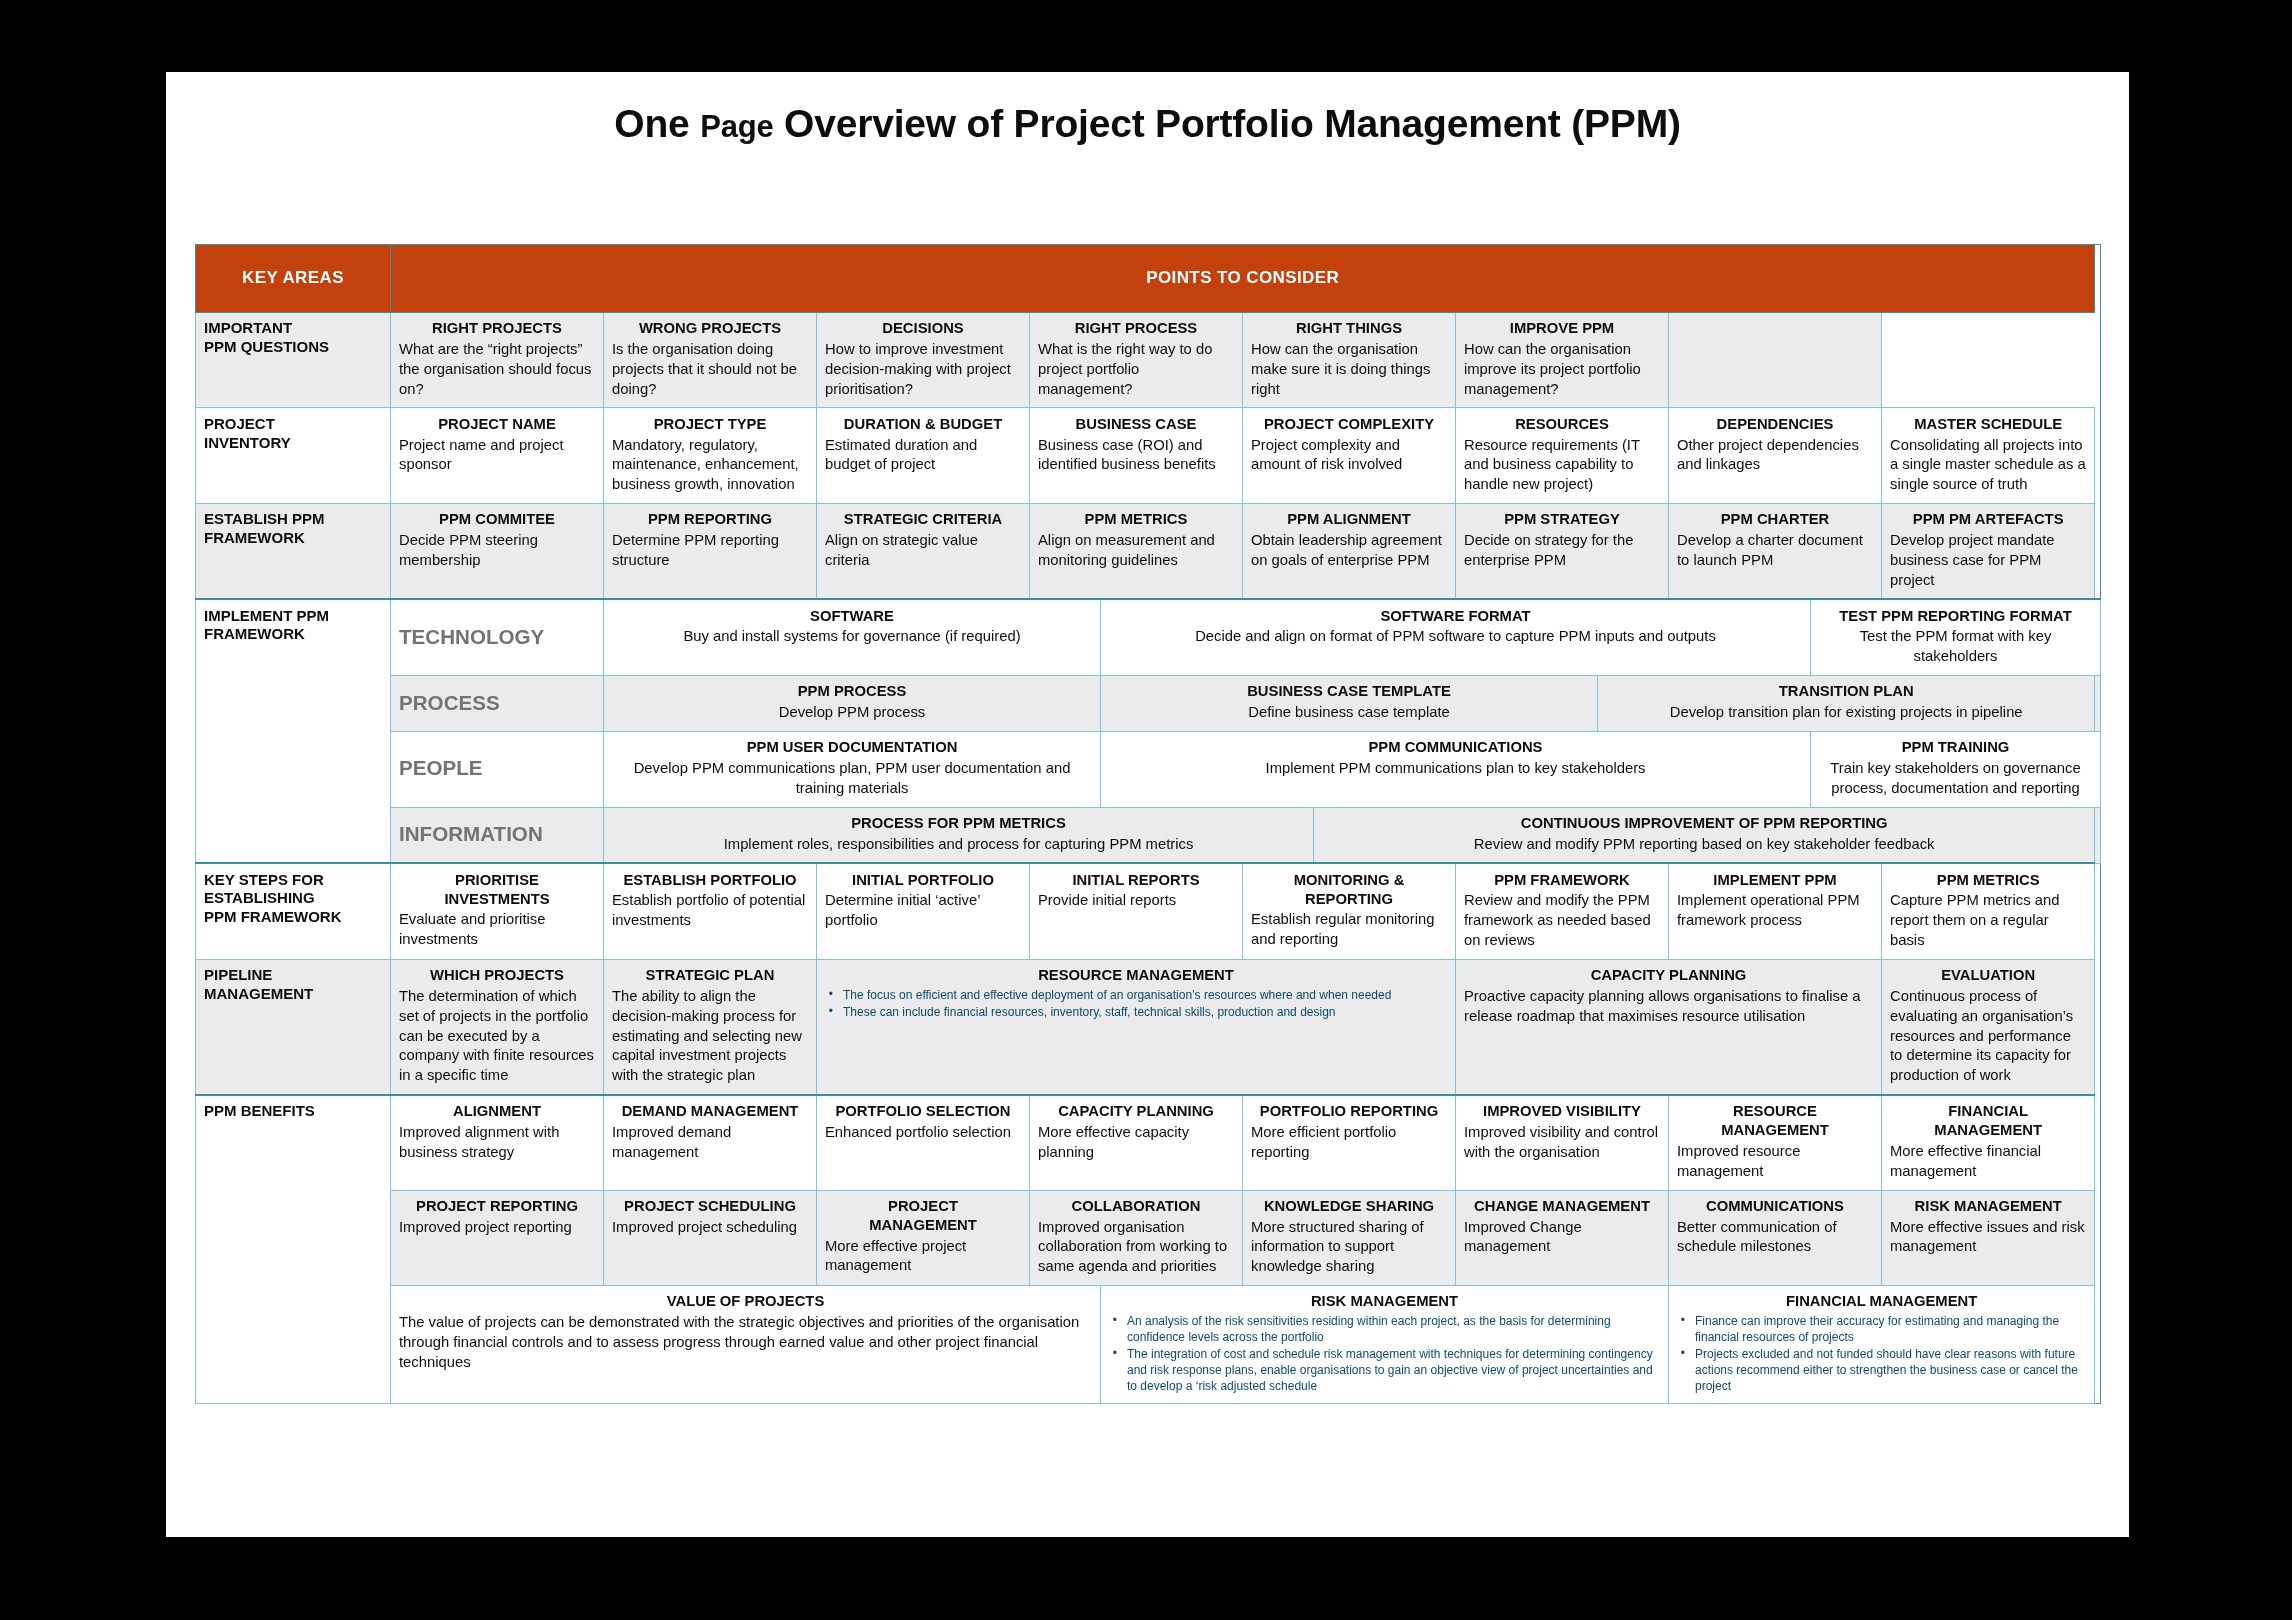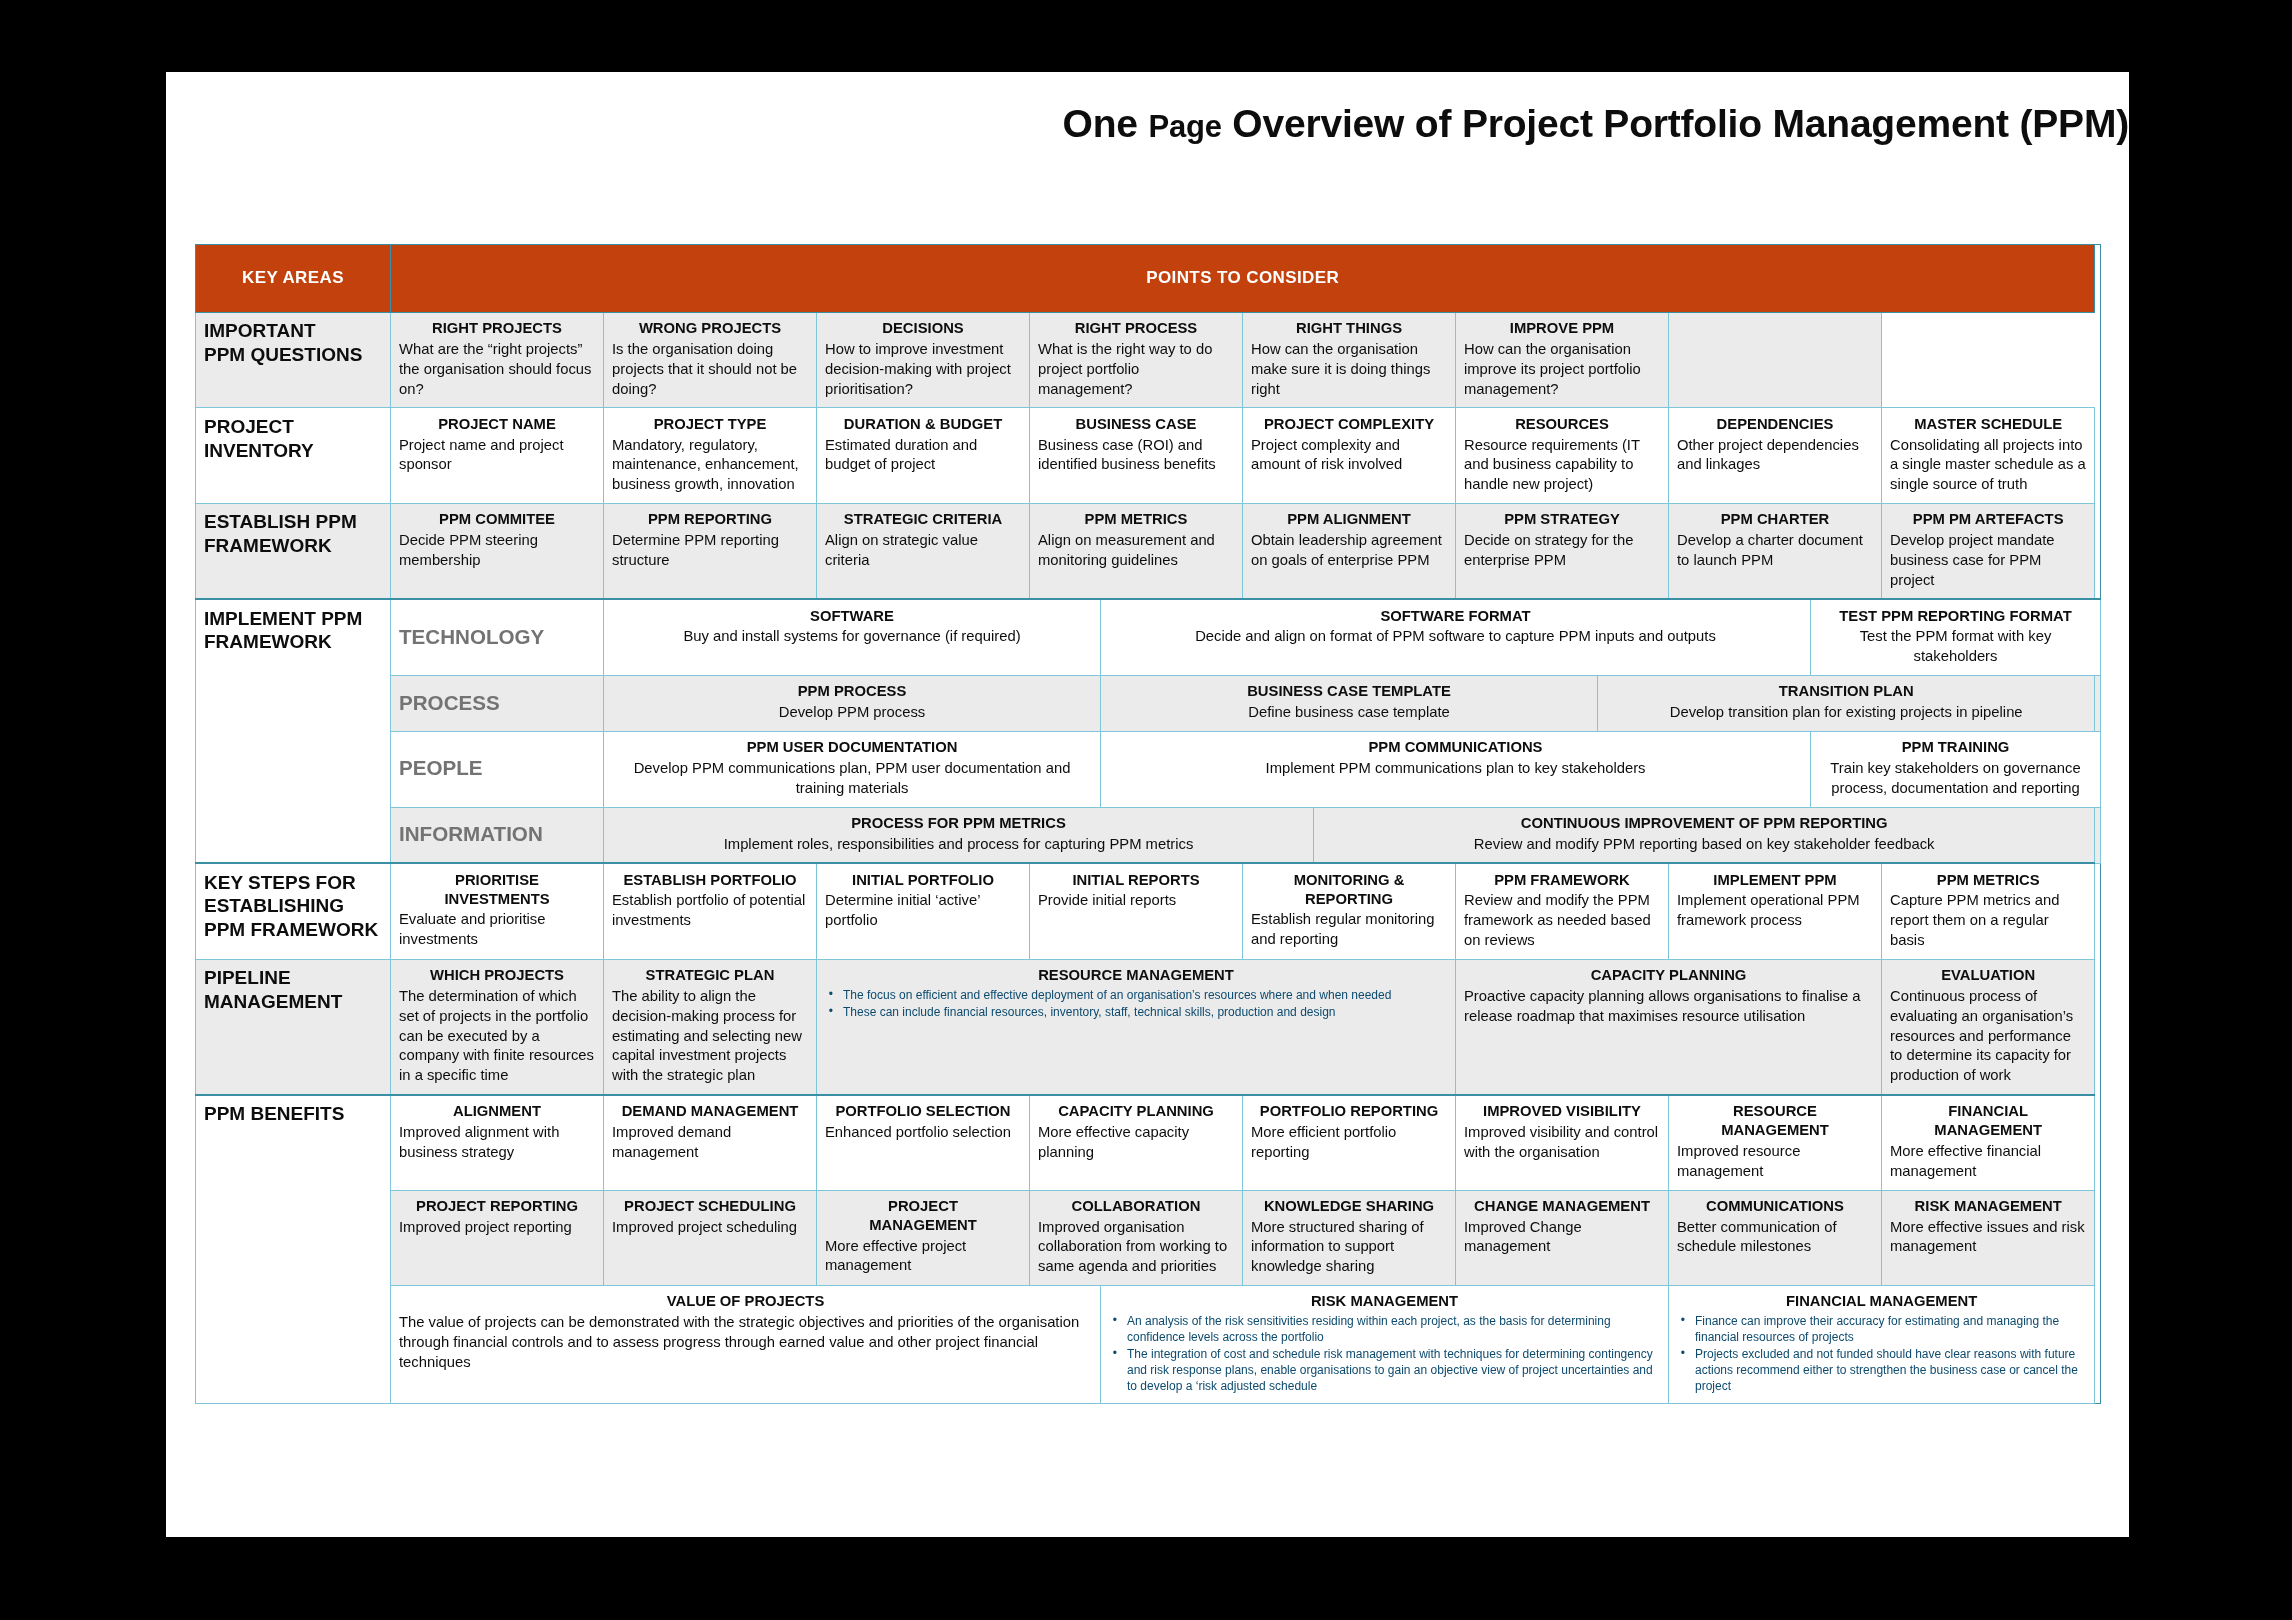--- a/index.html
+++ b/index.html
@@ -8,21 +8,21 @@
     font-family:"Liberation Sans", sans-serif;
     -webkit-font-smoothing:antialiased;
   }
   .slide{
     position:absolute;left:166px;top:72px;
     width:1963px;height:1465px;
     background:#ffffff;
     box-sizing:border-box;
   }
   .title{
-    text-align:right;
+    text-align:center;
     font-size:39px;
     font-weight:bold;
     color:#0d0d0d;
     padding-top:30px;
     letter-spacing:-0.2px;
   }
   .title .sm{font-size:31px;}
   .tblwrap{
     position:absolute;left:29px;top:172px;right:29px;
   }
@@ -44,21 +44,21 @@
     font-weight:bold;
     font-size:17px;
     text-align:center;
     vertical-align:middle !important;
     letter-spacing:0.4px;
     height:68px;
     border:0.9px solid #3a8fa4 !important;
   }
   .areacell{
     font-weight:bold;
-    font-size:19px;
+    font-size:15px;
     line-height:1.25;
     color:#0d0d0d;
     padding-top:12.5px;
     padding-left:12.5px;
     background:inherit;
     margin-left:38px;
   }
   .gray{background:#ebebeb;}
   .white{background:#ffffff;}
   .ct{ }

